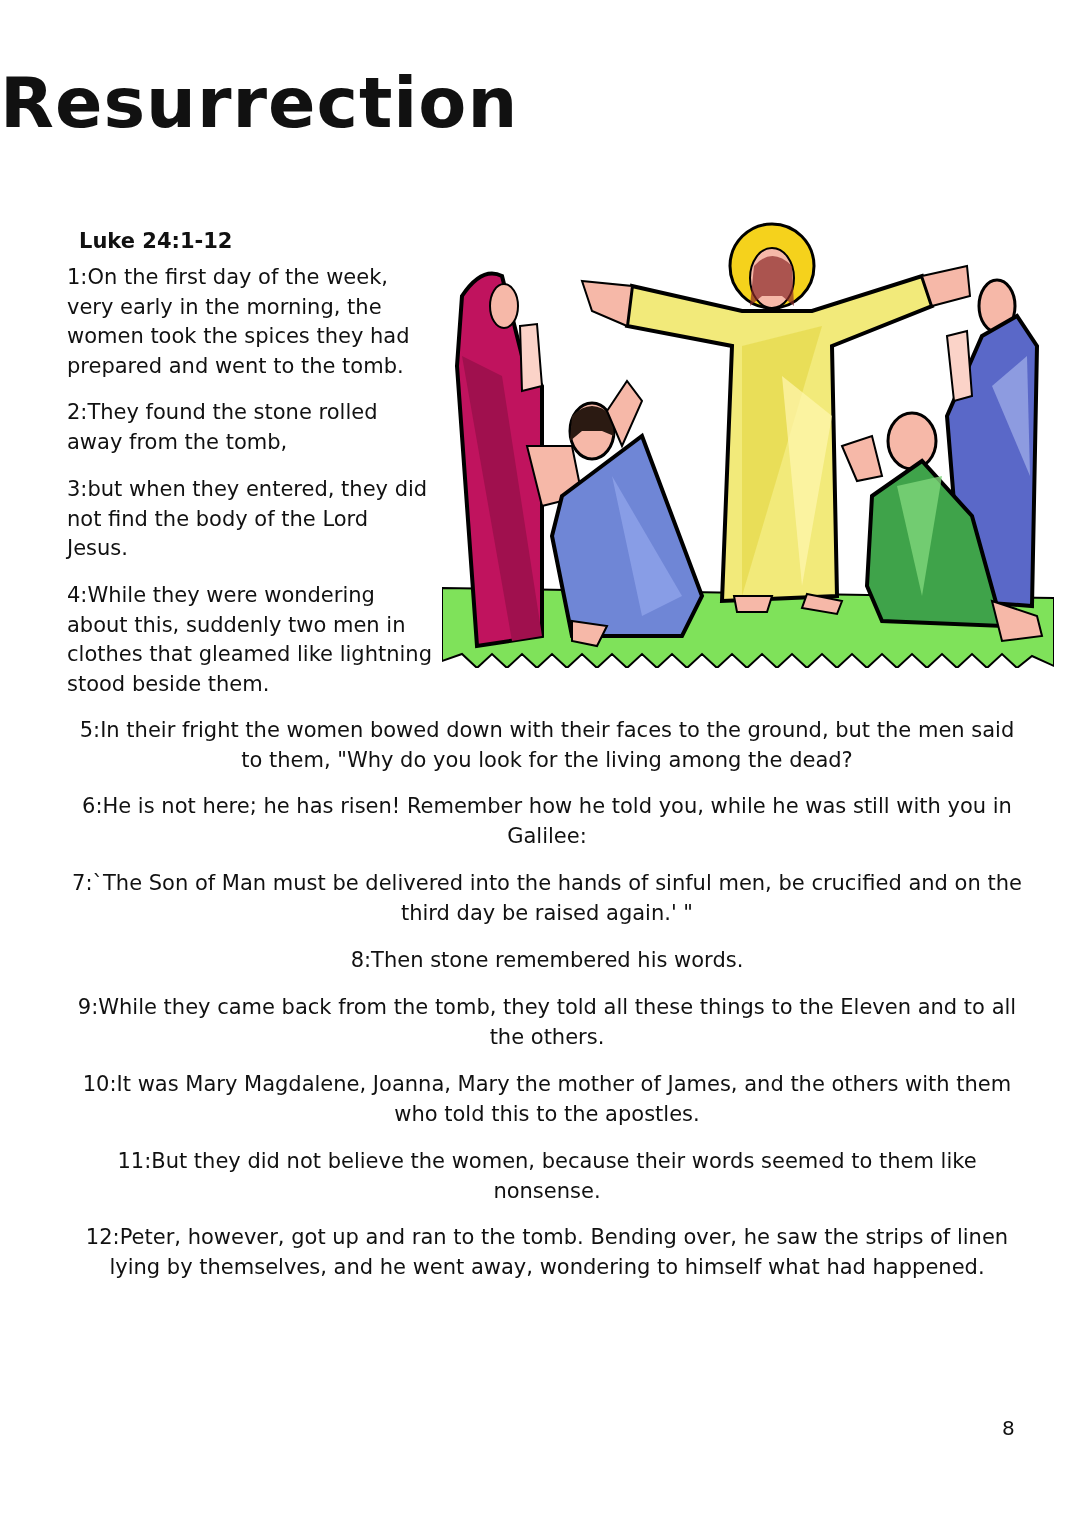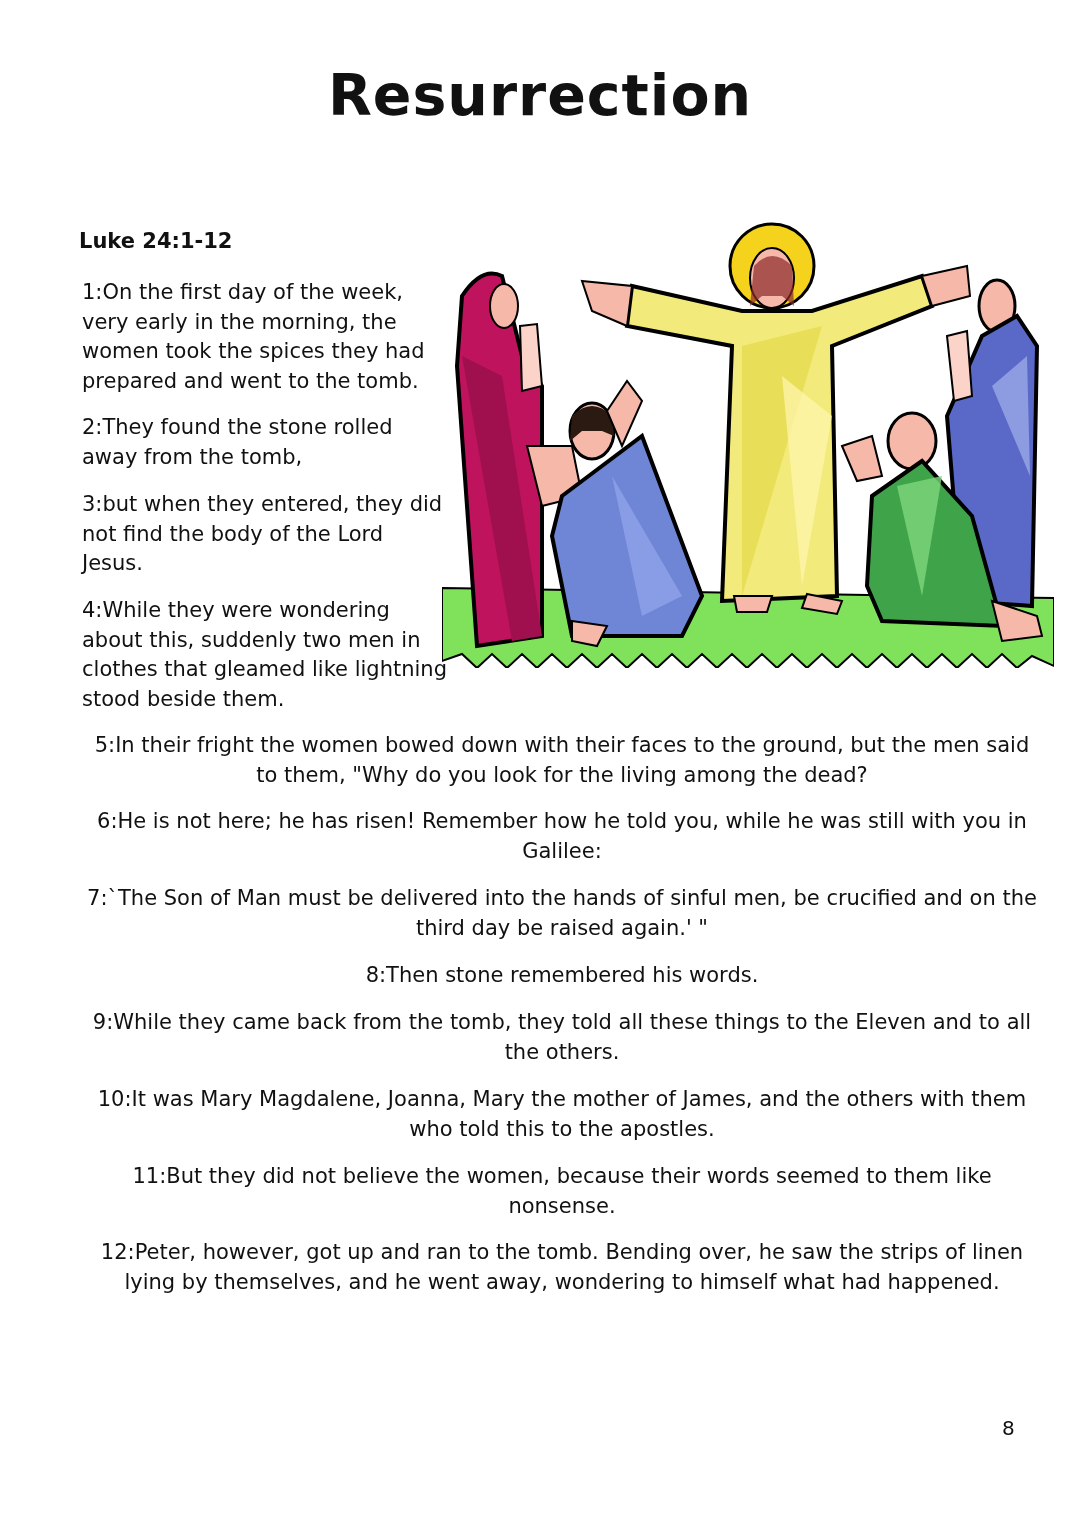--- a/index.html
+++ b/index.html
@@ -1,21 +1,21 @@
 <!DOCTYPE html>
 <html><head>
 <meta charset="utf-8">
 <style>
   html, body { margin: 0; padding: 0; background: #ffffff; }
   body { width: 1080px; height: 1527px; position: relative; overflow: hidden;
          font-family: "DejaVu Sans", sans-serif; color: #111; }
-  .title { position: absolute; top: 62px; left: 0; width: 1080px; text-align: center;
-           font-size: 57px; font-weight: bold; letter-spacing: 1px; margin: 0; }
+  .title { position: absolute; top: 62px; left: 0; width: 1080px; text-align: left;
+           font-size: 70px; font-weight: bold; letter-spacing: 1px; margin: 0; }
   .ref { position: absolute; top: 216px; left: 66px; font-size: 21px; font-weight: bold; margin: 13px; }
-  .verse { position: absolute; left: 66px; font-size: 21px; line-height: 29.5px; margin: 16px; }
+  .verse { position: absolute; left: 66px; font-size: 21px; line-height: 29.5px; margin: 1px; }
   .narrow { width: 365px; }
   .wide { width: 960px; text-align: center; }
   .illus { position: absolute; left: 442px; top: 216px; width: 612px; height: 452px; }
   .page-num { position: absolute; top: 1416px; left: 1002px; font-size: 20px; }
 </style>
 </head>
 <body>
 
 <h1 class="title">Resurrection</h1>
 <p class="ref">Luke 24:1-12</p>

